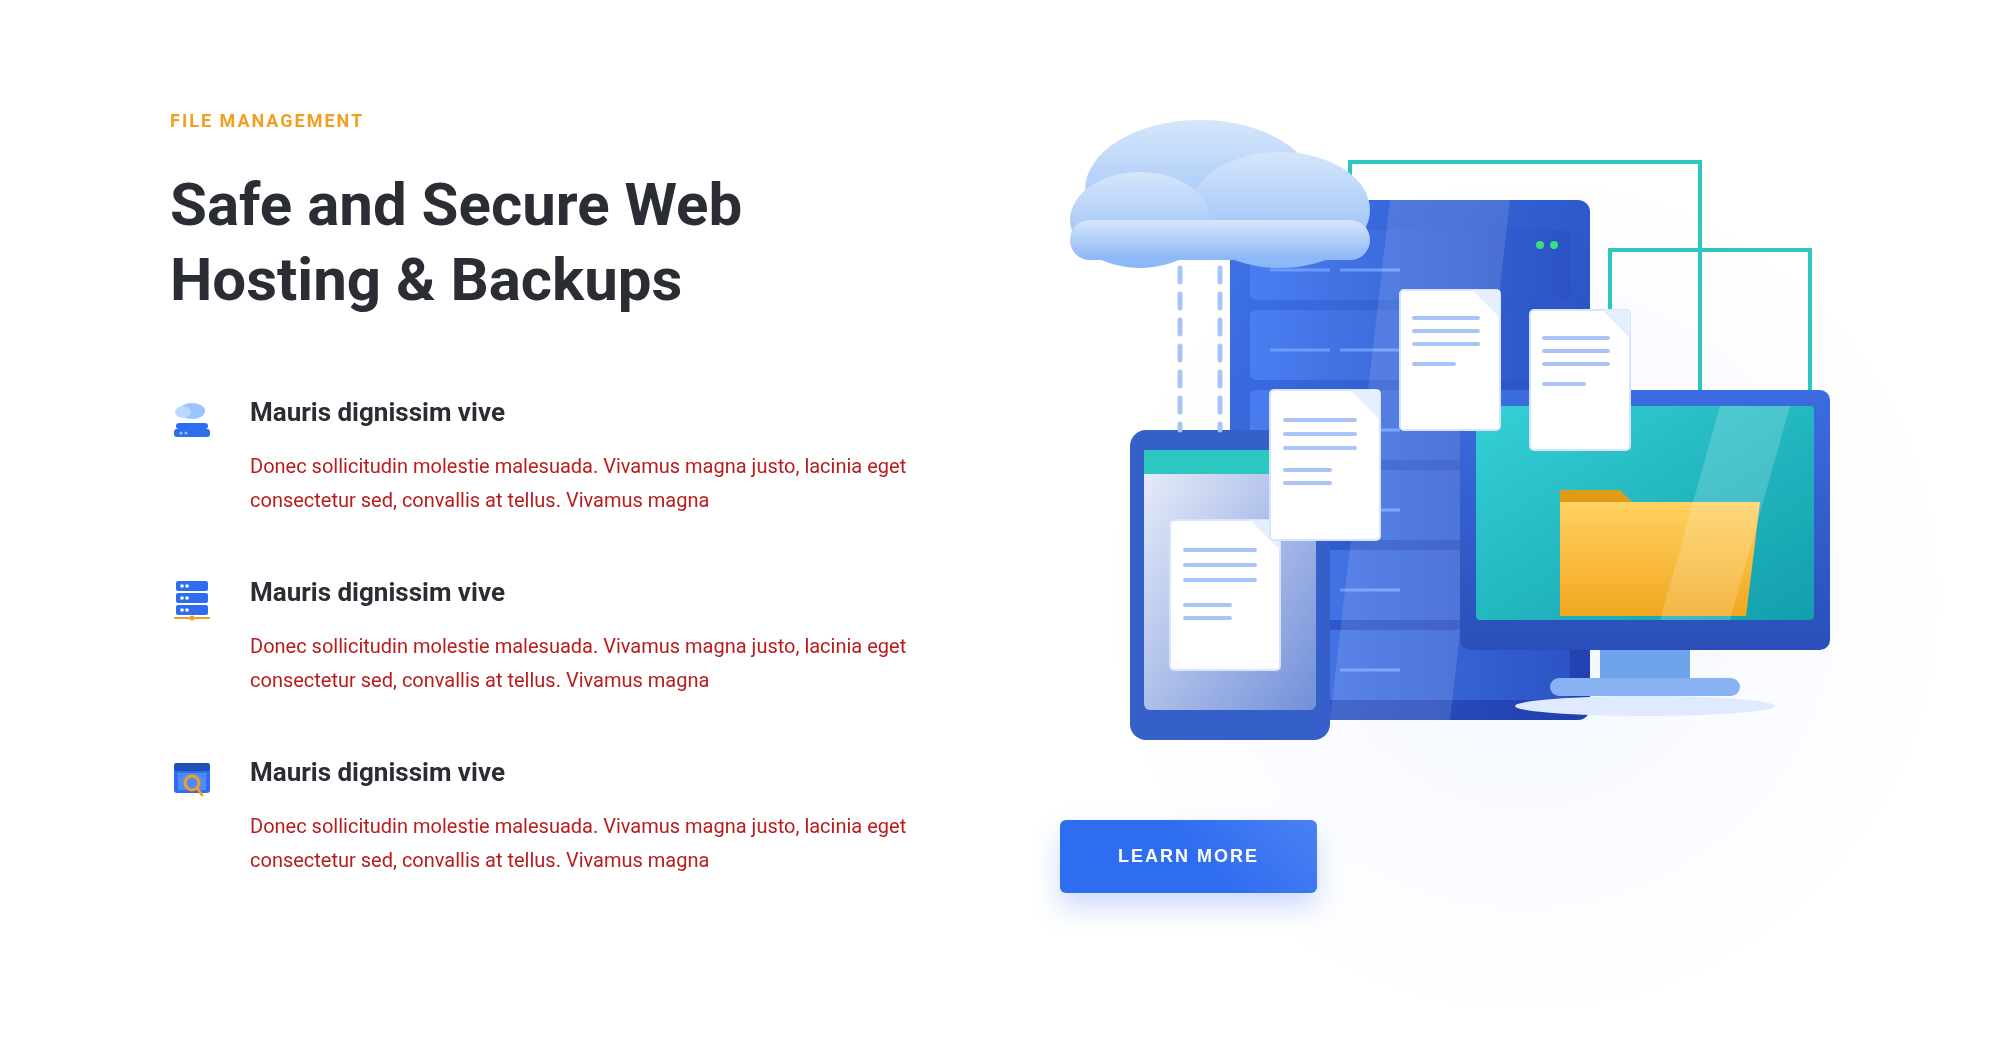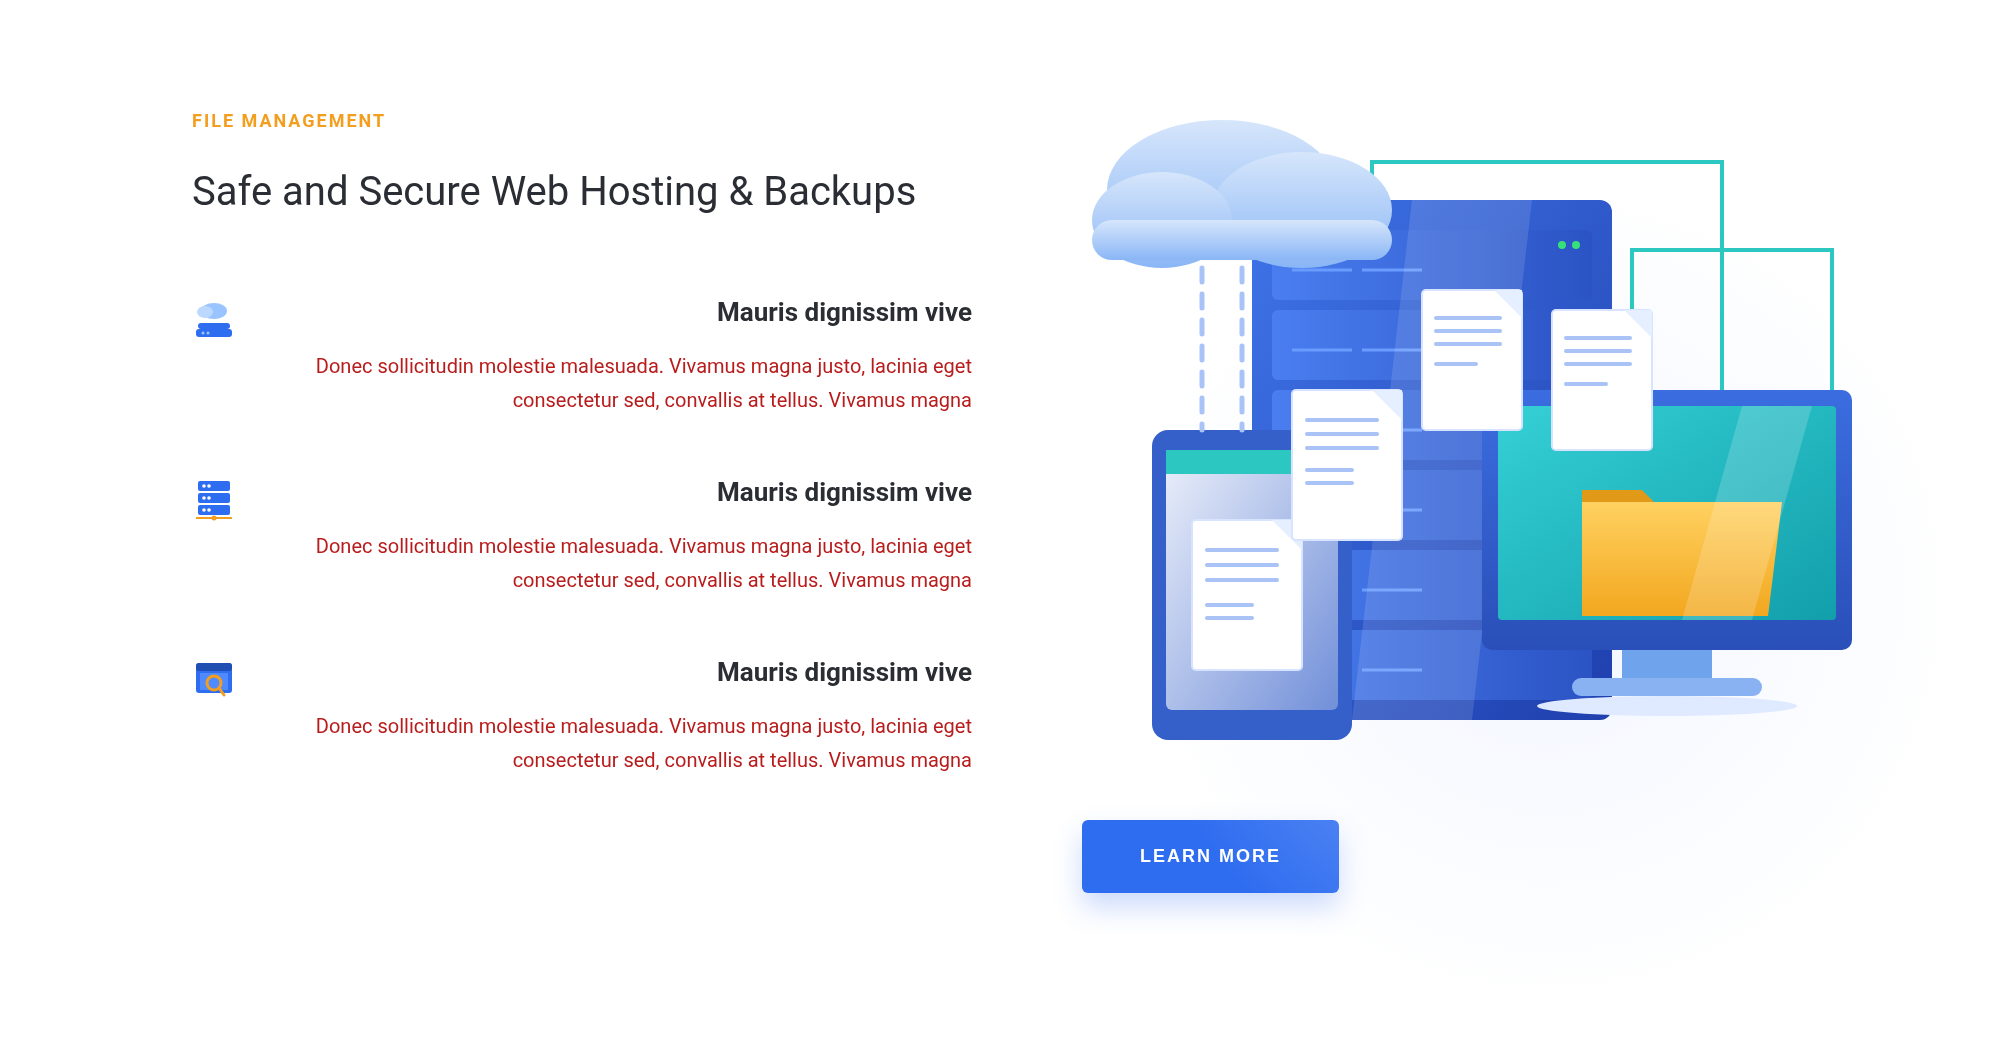--- a/index.html
+++ b/index.html
@@ -10,43 +10,41 @@
   height: 1038px;
   overflow: hidden;
 }
 .container {
   display: flex;
   padding: 110px 170px 60px 170px;
   gap: 80px;
 }
 .left {
   flex: 0 0 780px;
-  margin-left: 22px;
 }
 .eyebrow {
   color: #f39e1f;
   font-size: 18px;
   font-weight: 700;
   letter-spacing: 2px;
   text-transform: uppercase;
   margin-bottom: 36px;
 }
 .title {
   color: #2a2d33;
-  font-size: 40px;
-  font-weight: 400;
+  font-size: 60px;
+  font-weight: 700;
   line-height: 1.25;
   margin-bottom: 80px;
 }
 .feature {
   display: flex;
   align-items: flex-start;
   gap: 36px;
   margin-bottom: 60px;
-  text-align: right;
 }
 .feature-icon {
   width: 44px;
   height: 44px;
   flex: 0 0 44px;
   display: flex;
   align-items: center;
   justify-content: center;
 }
 .feature-body { flex: 1; }

